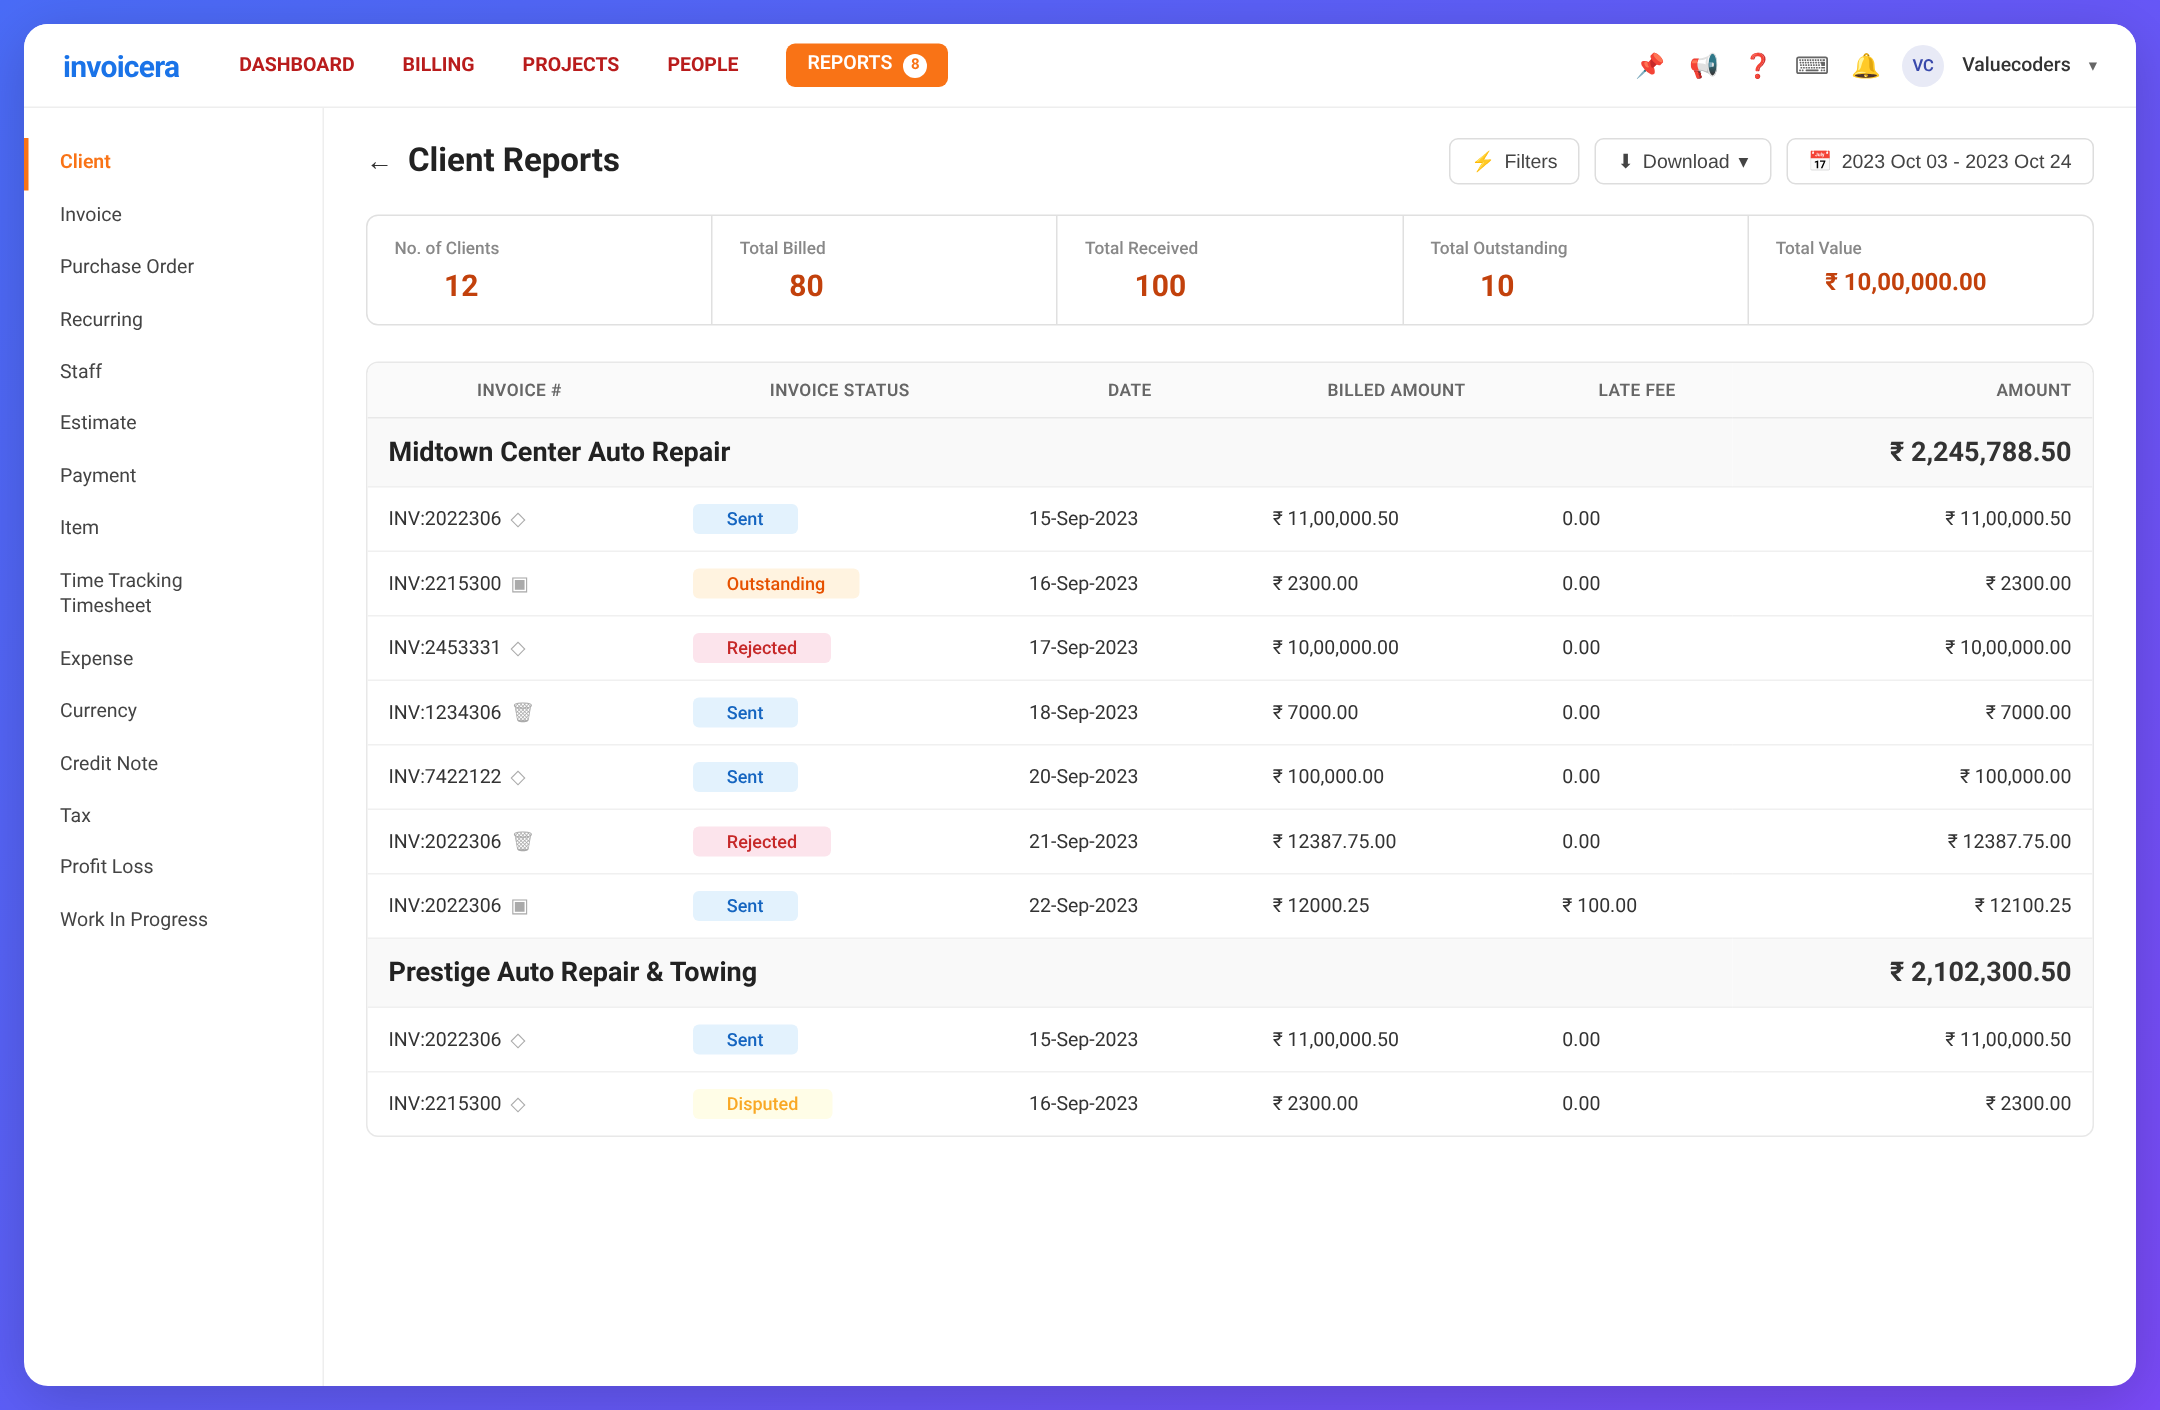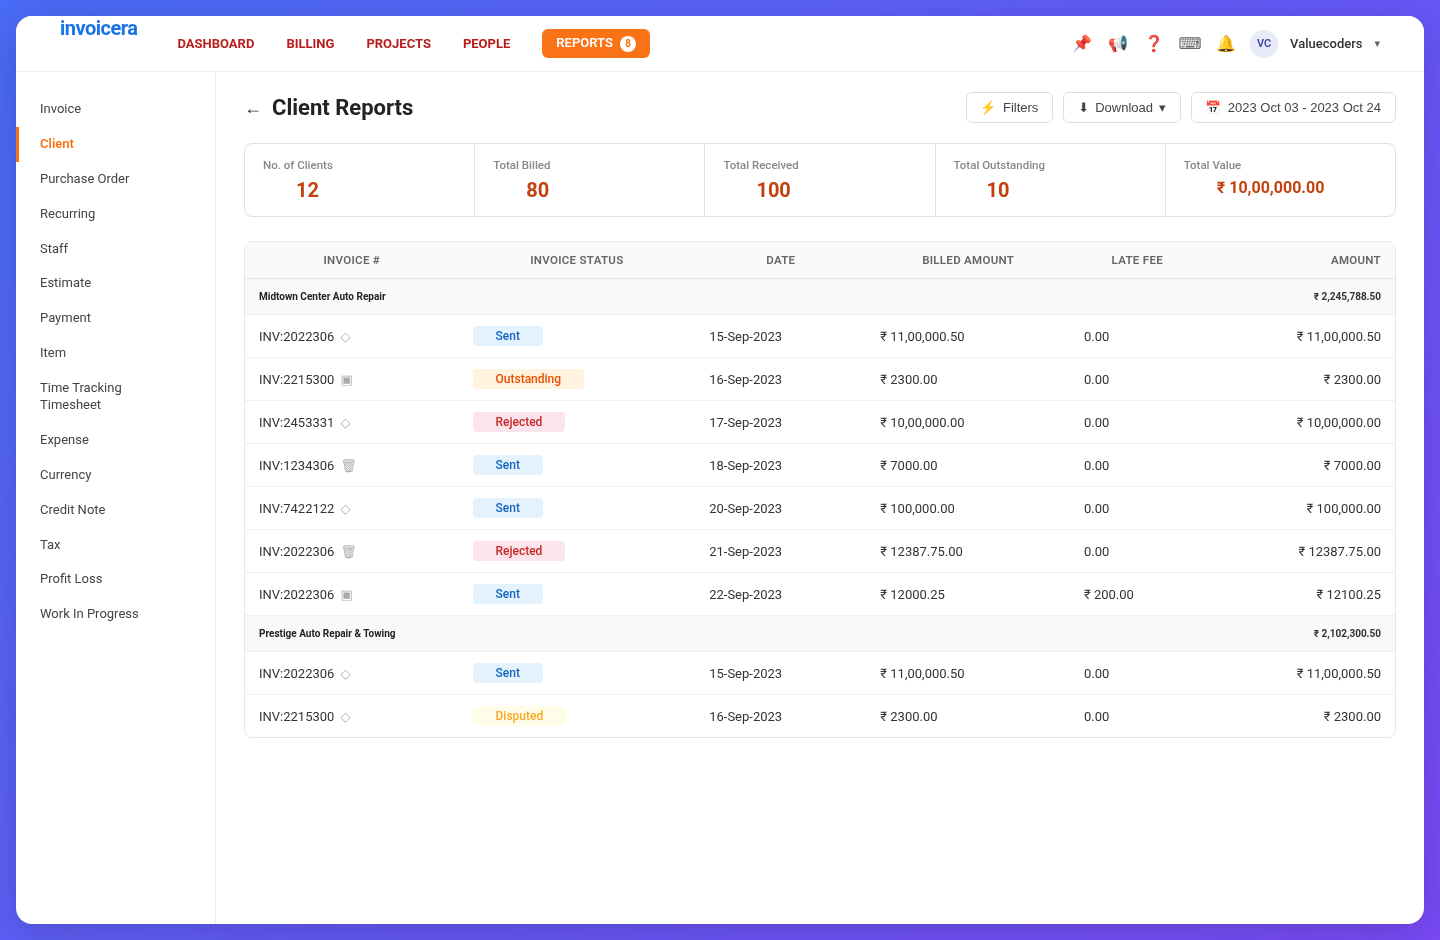--- a/index.html
+++ b/index.html
@@ -18,21 +18,22 @@
       width: 1408px;
       min-height: 908px;
       overflow: hidden;
       box-shadow: 0 8px 40px rgba(0,0,0,0.18);
       display: flex;
       flex-direction: column;
     }
     
     .top-nav {
       display: flex;
-      padding: 0 44px;
+      align-items: center;
+      padding: 0 26px;
       height: 56px;
       border-bottom: 1px solid #eee;
       background: #fff;
       flex-shrink: 0;
     }
     .logo {
       font-size: 20px;
       font-weight: 700;
       color: #1a237e;
       margin-right: 40px;
@@ -264,21 +265,21 @@
     tbody td {
       padding: 11px 14px;
       font-size: 13px;
       color: #333;
     }
     tbody td:last-child { text-align: right; }
 
     .group-row td {
       background: #f9f9f9;
       font-weight: 700;
-      font-size: 10px;
+      font-size: 18px;
       color: #222;
       padding: 12px 14px;
     }
     .group-row td:last-child {
       color: #333;
       font-weight: 700;
     }
 
     .inv-num {
       display: flex;
@@ -331,22 +332,22 @@
       <div class="nav-icon">🔔</div>
       <div class="user-avatar">VC</div>
       <span class="user-name">Valuecoders</span>
       <span class="chevron-down">▾</span>
     </div>
   </nav>
 
   <div class="main-content">
 
     <aside class="sidebar">
+      <div class="sidebar-item active">Client</div>
       <div class="sidebar-item">Invoice</div>
-      <div class="sidebar-item active">Client</div>
       <div class="sidebar-item">Purchase Order</div>
       <div class="sidebar-item">Recurring</div>
       <div class="sidebar-item">Staff</div>
       <div class="sidebar-item">Estimate</div>
       <div class="sidebar-item">Payment</div>
       <div class="sidebar-item">Item</div>
       <div class="sidebar-item">Time Tracking<br>Timesheet</div>
       <div class="sidebar-item">Expense</div>
       <div class="sidebar-item">Currency</div>
       <div class="sidebar-item">Credit Note</div>
@@ -514,21 +515,21 @@
         <div class="inv-num">
           <span>INV:2022306</span>
           <span class="inv-icon">▣</span>
         </div>
       </td>
       <td>
         <span class="status-badge status-sent">Sent</span>
       </td>
       <td>22-Sep-2023</td>
       <td>₹ 12000.25</td>
-      <td>₹ 200.00</td>
+      <td>₹ 100.00</td>
       <td>₹ 12100.25</td>
     </tr>
               <tr class="group-row">
     <td colspan="5">Prestige Auto Repair &amp; Towing</td>
     <td>₹ 2,102,300.50</td>
   </tr>
               <tr>
       <td>
         <div class="inv-num">
           <span>INV:2022306</span>

